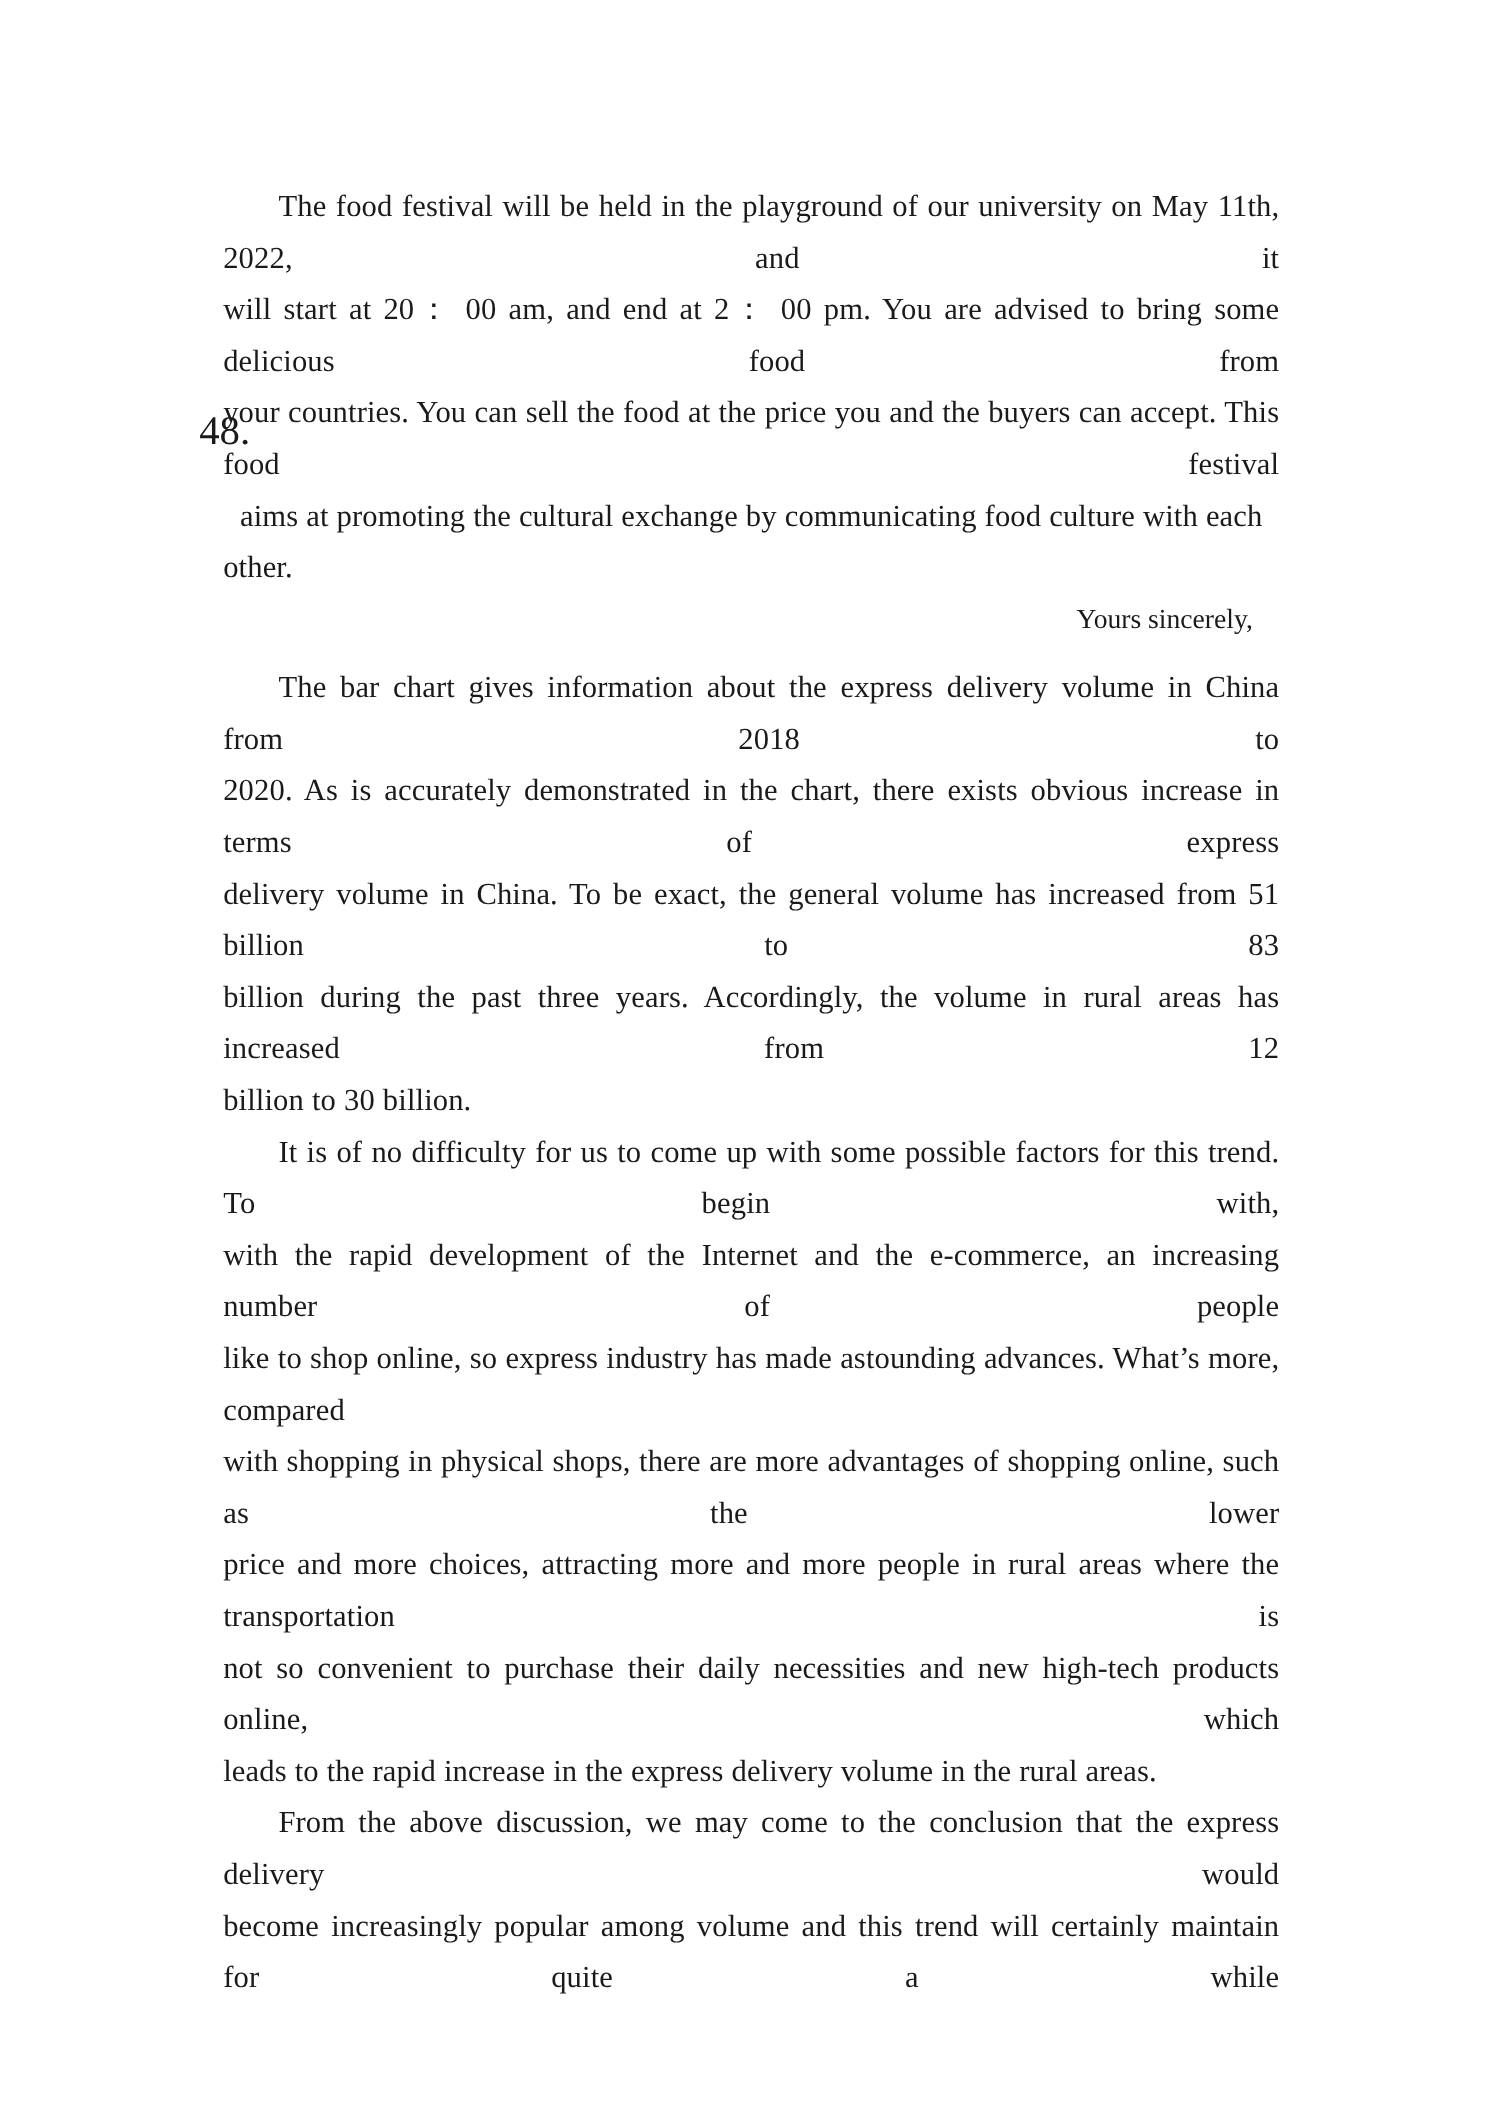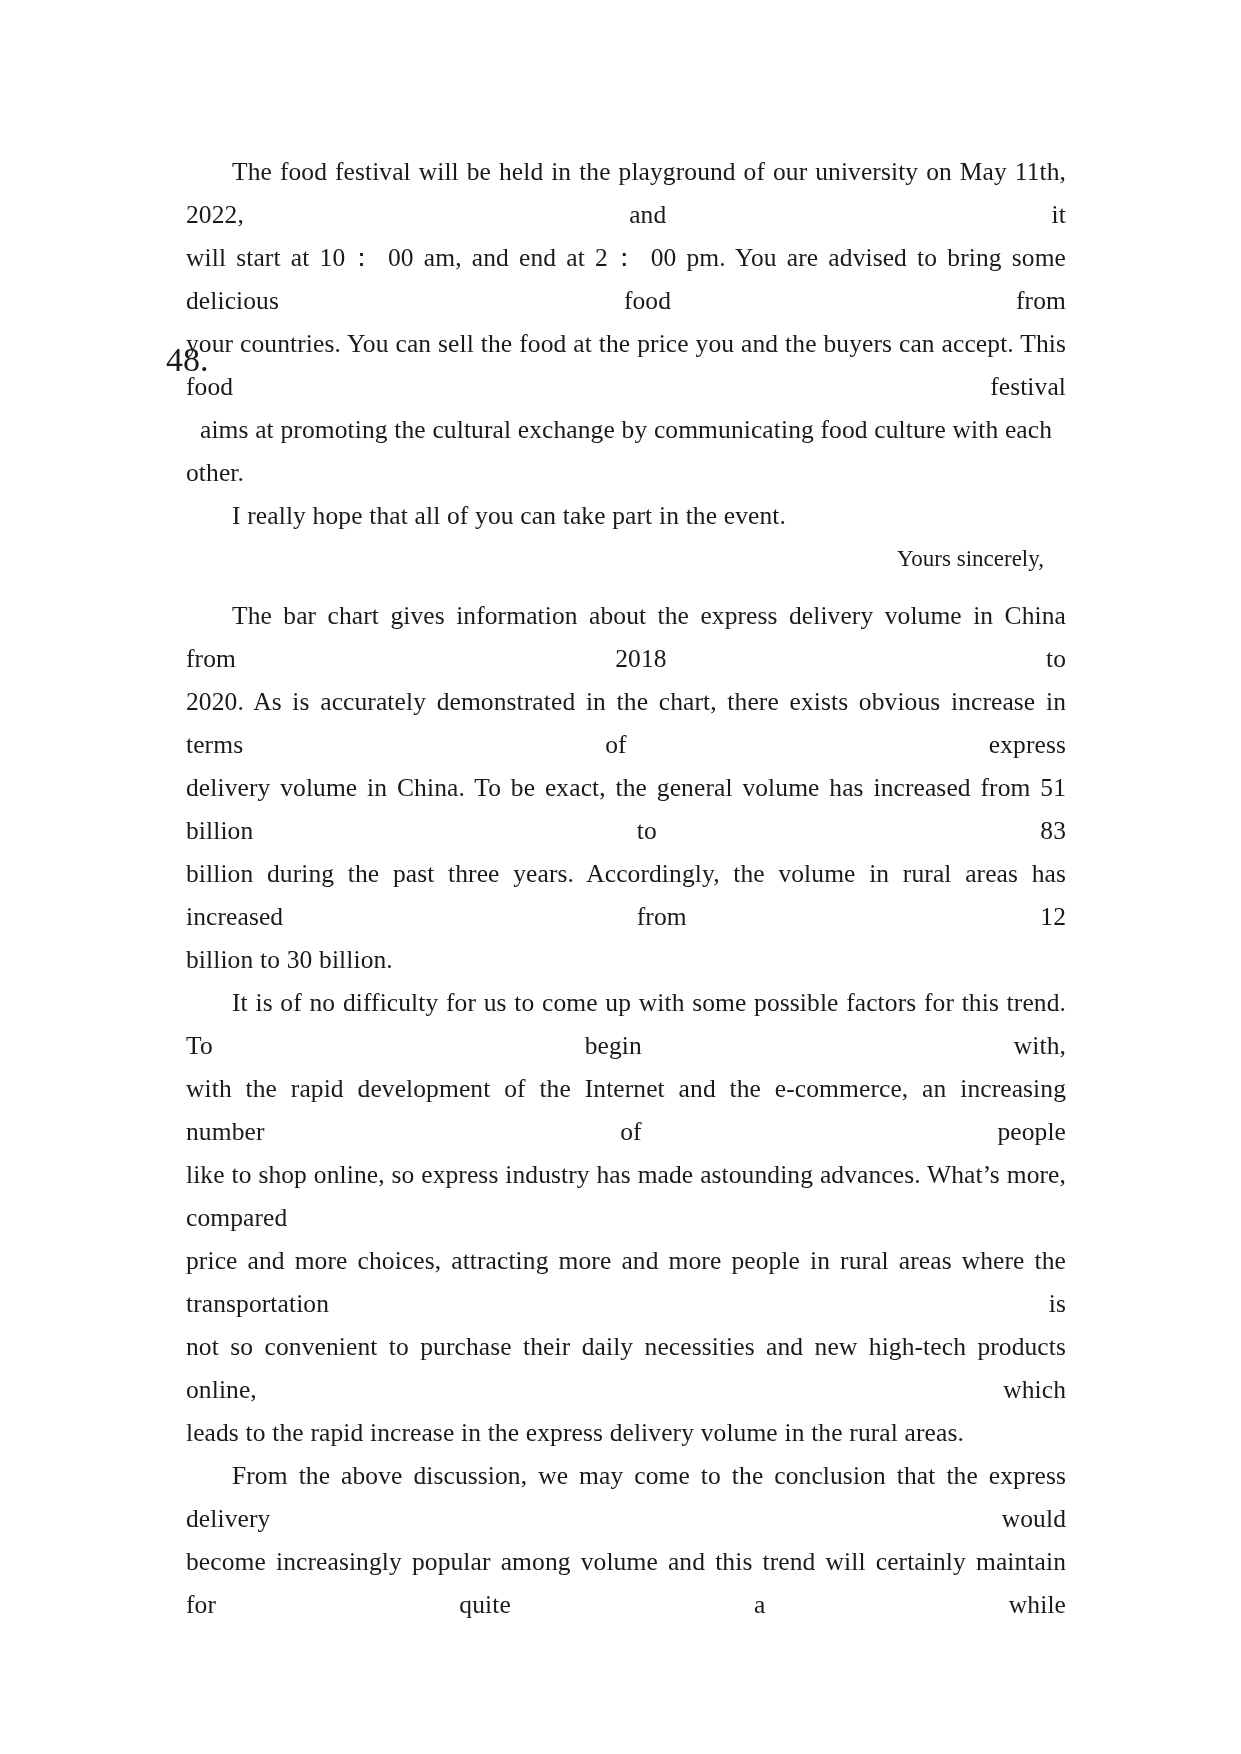--- a/index.html
+++ b/index.html
@@ -86,45 +86,43 @@
 </style>
 </head>
 <body>
 
 <div class="page">
 
   <div class="text-column">
 
     <p class="para">
       <span class="line just indent">The food festival will be held in the playground of our university on May 11th, 2022, and it</span>
-      <span class="line just">will start at 10： 00 am, and end at 2： 00 pm. You are advised to bring some delicious food from</span>
+      <span class="line just">will start at 20： 00 am, and end at 2： 00 pm. You are advised to bring some delicious food from</span>
       <span class="line just">your countries. You can sell the food at the price you and the buyers can accept. This food festival</span>
       <span class="line last">aims at promoting the cultural exchange by communicating food culture with each other.</span>
     </p>
 
-    <p class="para">
-      <span class="line last indent">I really hope that all of you can take part in the event.</span>
-    </p>
 
     <p class="closing closing-sincerely">Yours sincerely,</p>
 
     <div class="spacer-sm"></div>
 
     <p class="para">
       <span class="line just indent">The bar chart gives information about the express delivery volume in China from 2018 to</span>
       <span class="line just">2020. As is accurately demonstrated in the chart, there exists obvious increase in terms of express</span>
       <span class="line just">delivery volume in China. To be exact, the general volume has increased from 51 billion to 83</span>
       <span class="line just">billion during the past three years. Accordingly, the volume in rural areas has increased from 12</span>
       <span class="line last">billion to 30 billion.</span>
     </p>
 
     <p class="para">
       <span class="line just indent">It is of no difficulty for us to come up with some possible factors for this trend. To begin with,</span>
       <span class="line just">with the rapid development of the Internet and the e-commerce, an increasing number of people</span>
       <span class="line just">like to shop online, so express industry has made astounding advances. What’s more, compared</span>
+      <span class="line just">with shopping in physical shops, there are more advantages of shopping online, such as the lower</span>
       <span class="line just">price and more choices, attracting more and more people in rural areas where the transportation is</span>
       <span class="line just">not so convenient to purchase their daily necessities and new high-tech products online, which</span>
       <span class="line last">leads to the rapid increase in the express delivery volume in the rural areas.</span>
     </p>
 
     <p class="para">
       <span class="line just indent">From the above discussion, we may come to the conclusion that the express delivery would</span>
       <span class="line just">become increasingly popular among volume and this trend will certainly maintain for quite a while</span>
 
     </p>

